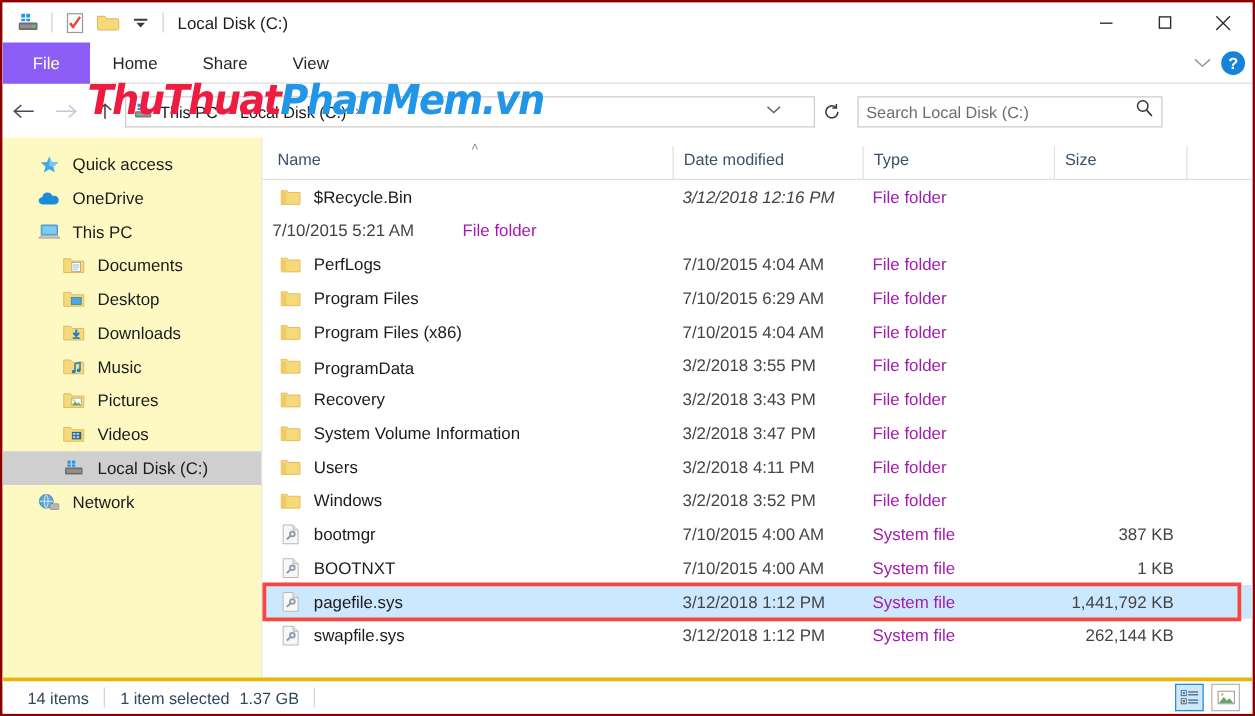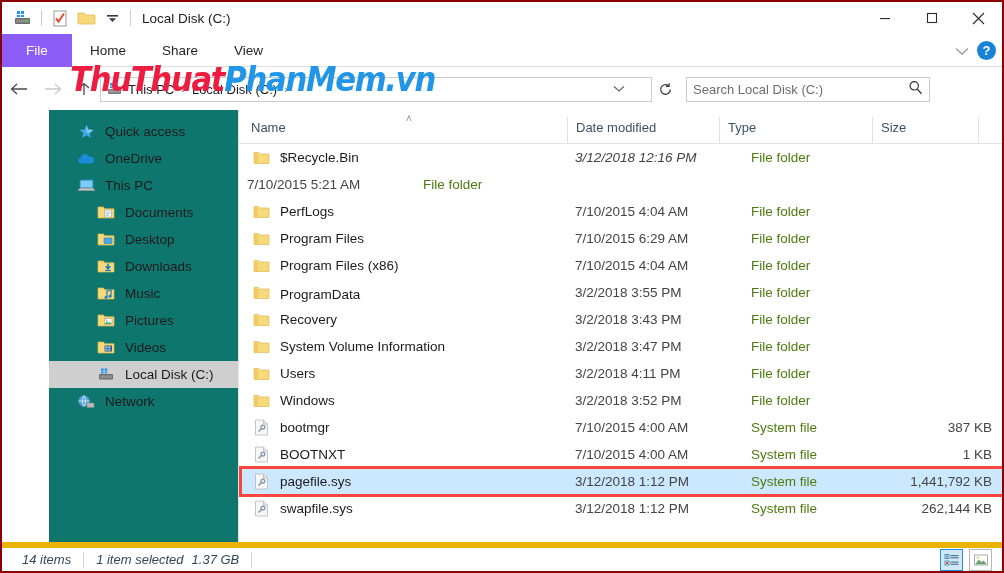--- a/index.html
+++ b/index.html
@@ -121,23 +121,23 @@
   .wm-blue { color: #2196E8; }
 
   
   #body {
     position: absolute; left: 0; top: 108px; width: 1000px; height: 432px;
     display: flex;
   }
 
   
   #sidebar {
-    width: 208px; height: 432px; background: #0f766e;
+    width: 208px; height: 432px; background: #fef9c3;
     border-right: 1px solid #e2e2e2;
-    padding-top: 8px; overflow: hidden; margin-left: 47px;
+    padding-top: 8px; overflow: hidden;
   }
   .nav-item {
     height: 27px; display: flex; align-items: center;
     font-size: 13.5px; color: #1b1b1b; white-space: nowrap;
   }
   .nav-item.indent { padding-left: 46px; }
   .nav-item.root { padding-left: 26px; }
   .nav-item.selected { background: #cfcfcf; }
   .nav-icon {
     width: 22px; height: 20px; margin-right: 8px;
@@ -169,34 +169,34 @@
   .cell-name {
     display: flex; align-items: center; padding-left: 12px;
     overflow: hidden;
   }
   .file-icon {
     width: 20px; height: 18px; margin-right: 9px; flex: 0 0 auto;
     display: flex; align-items: center; justify-content: center;
     position: relative;
   }
   .cell-date { color: #444444; padding-left: 8px; }
-  .cell-type { color: #4d7c0f; padding-left: 8px; margin-left: 24px; }
+  .cell-type { color: #a21caf; padding-left: 8px; }
   .cell-size { color: #444444; text-align: right; padding-right: 10px; }
 
   
   #annot {
     position: absolute; border: 3px solid #F8463F;
     pointer-events: none; z-index: 40;
   }
 
   
   #statusbar {
     position: absolute; left: 0; bottom: 0; width: 1000px; height: 29px;
-    background: #ffffff; border-top: 6px solid #eab308;
-    display: flex; align-items: center; font-style: italic;
+    background: #ffffff; border-top: 3px solid #eab308;
+    display: flex; align-items: center;
   }
   .status-text { font-size: 13px; color: #30475e; white-space: nowrap; }
   .status-sep { width: 1px; height: 16px; background: #d4d4d4; margin: 0 12px; }
   #viewbuttons {
     position: absolute; right: 10px; display: flex; align-items: center; gap: 6px;
   }
   .viewbtn {
     width: 23px; height: 22px; border: 1px solid #b7b7b7;
     display: flex; align-items: center; justify-content: center;
   }

